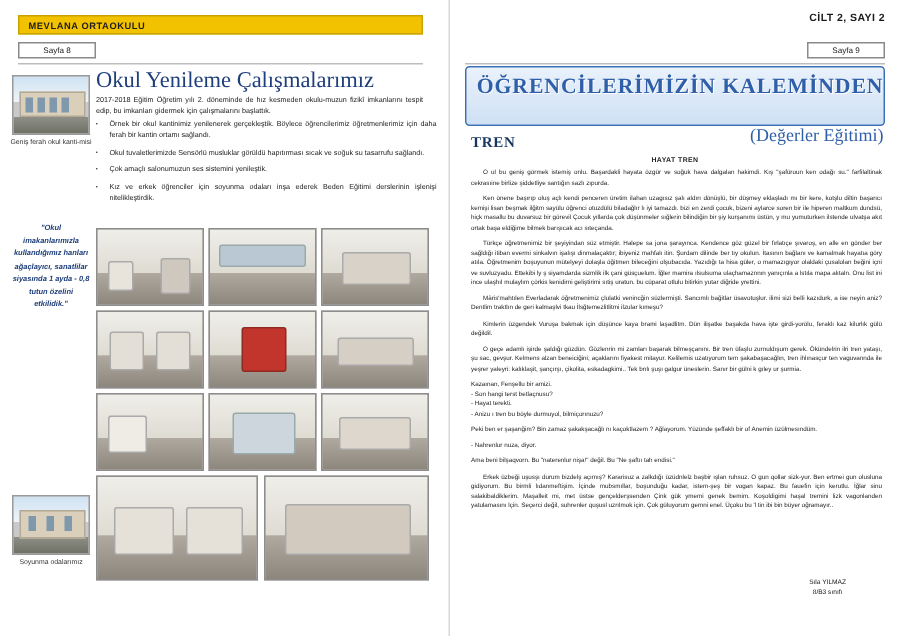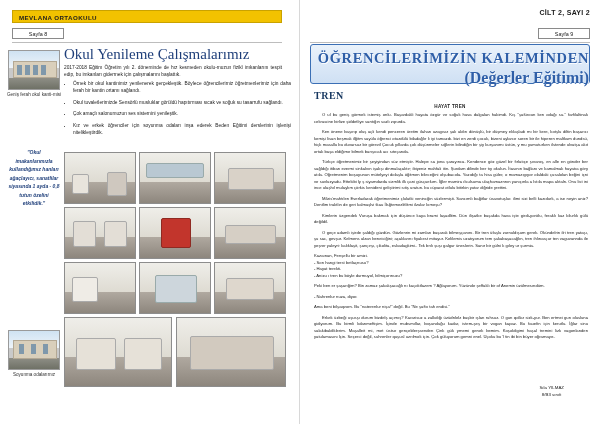--- a/index.html
+++ b/index.html
@@ -203,24 +203,24 @@
     font-family: "Liberation Serif", serif;
     font-size: 14.5px;
     font-weight: bold;
     color: #2f5fa8;
     letter-spacing: .6px;
     margin-top: 5px;
     text-shadow: 0.6px 0.6px 0 #ffffff;
   }
   .banner .l2 {
     font-family: "Liberation Serif", serif;
-    font-size: 16px;
-    font-weight: bold;
+    font-size: 12px;
+    font-weight: normal;
     color: #2f5fa8;
-    margin-top: 2px;
+    margin-top: 16px;
     text-shadow: 0.6px 0.6px 0 #ffffff;
   }
   .sabir {
     position: absolute;
     left: 14px;
     top: 90px;
     font-size: 10px;
     font-weight: bold;
     color: #15365f;
     font-family: "Liberation Serif", serif;

